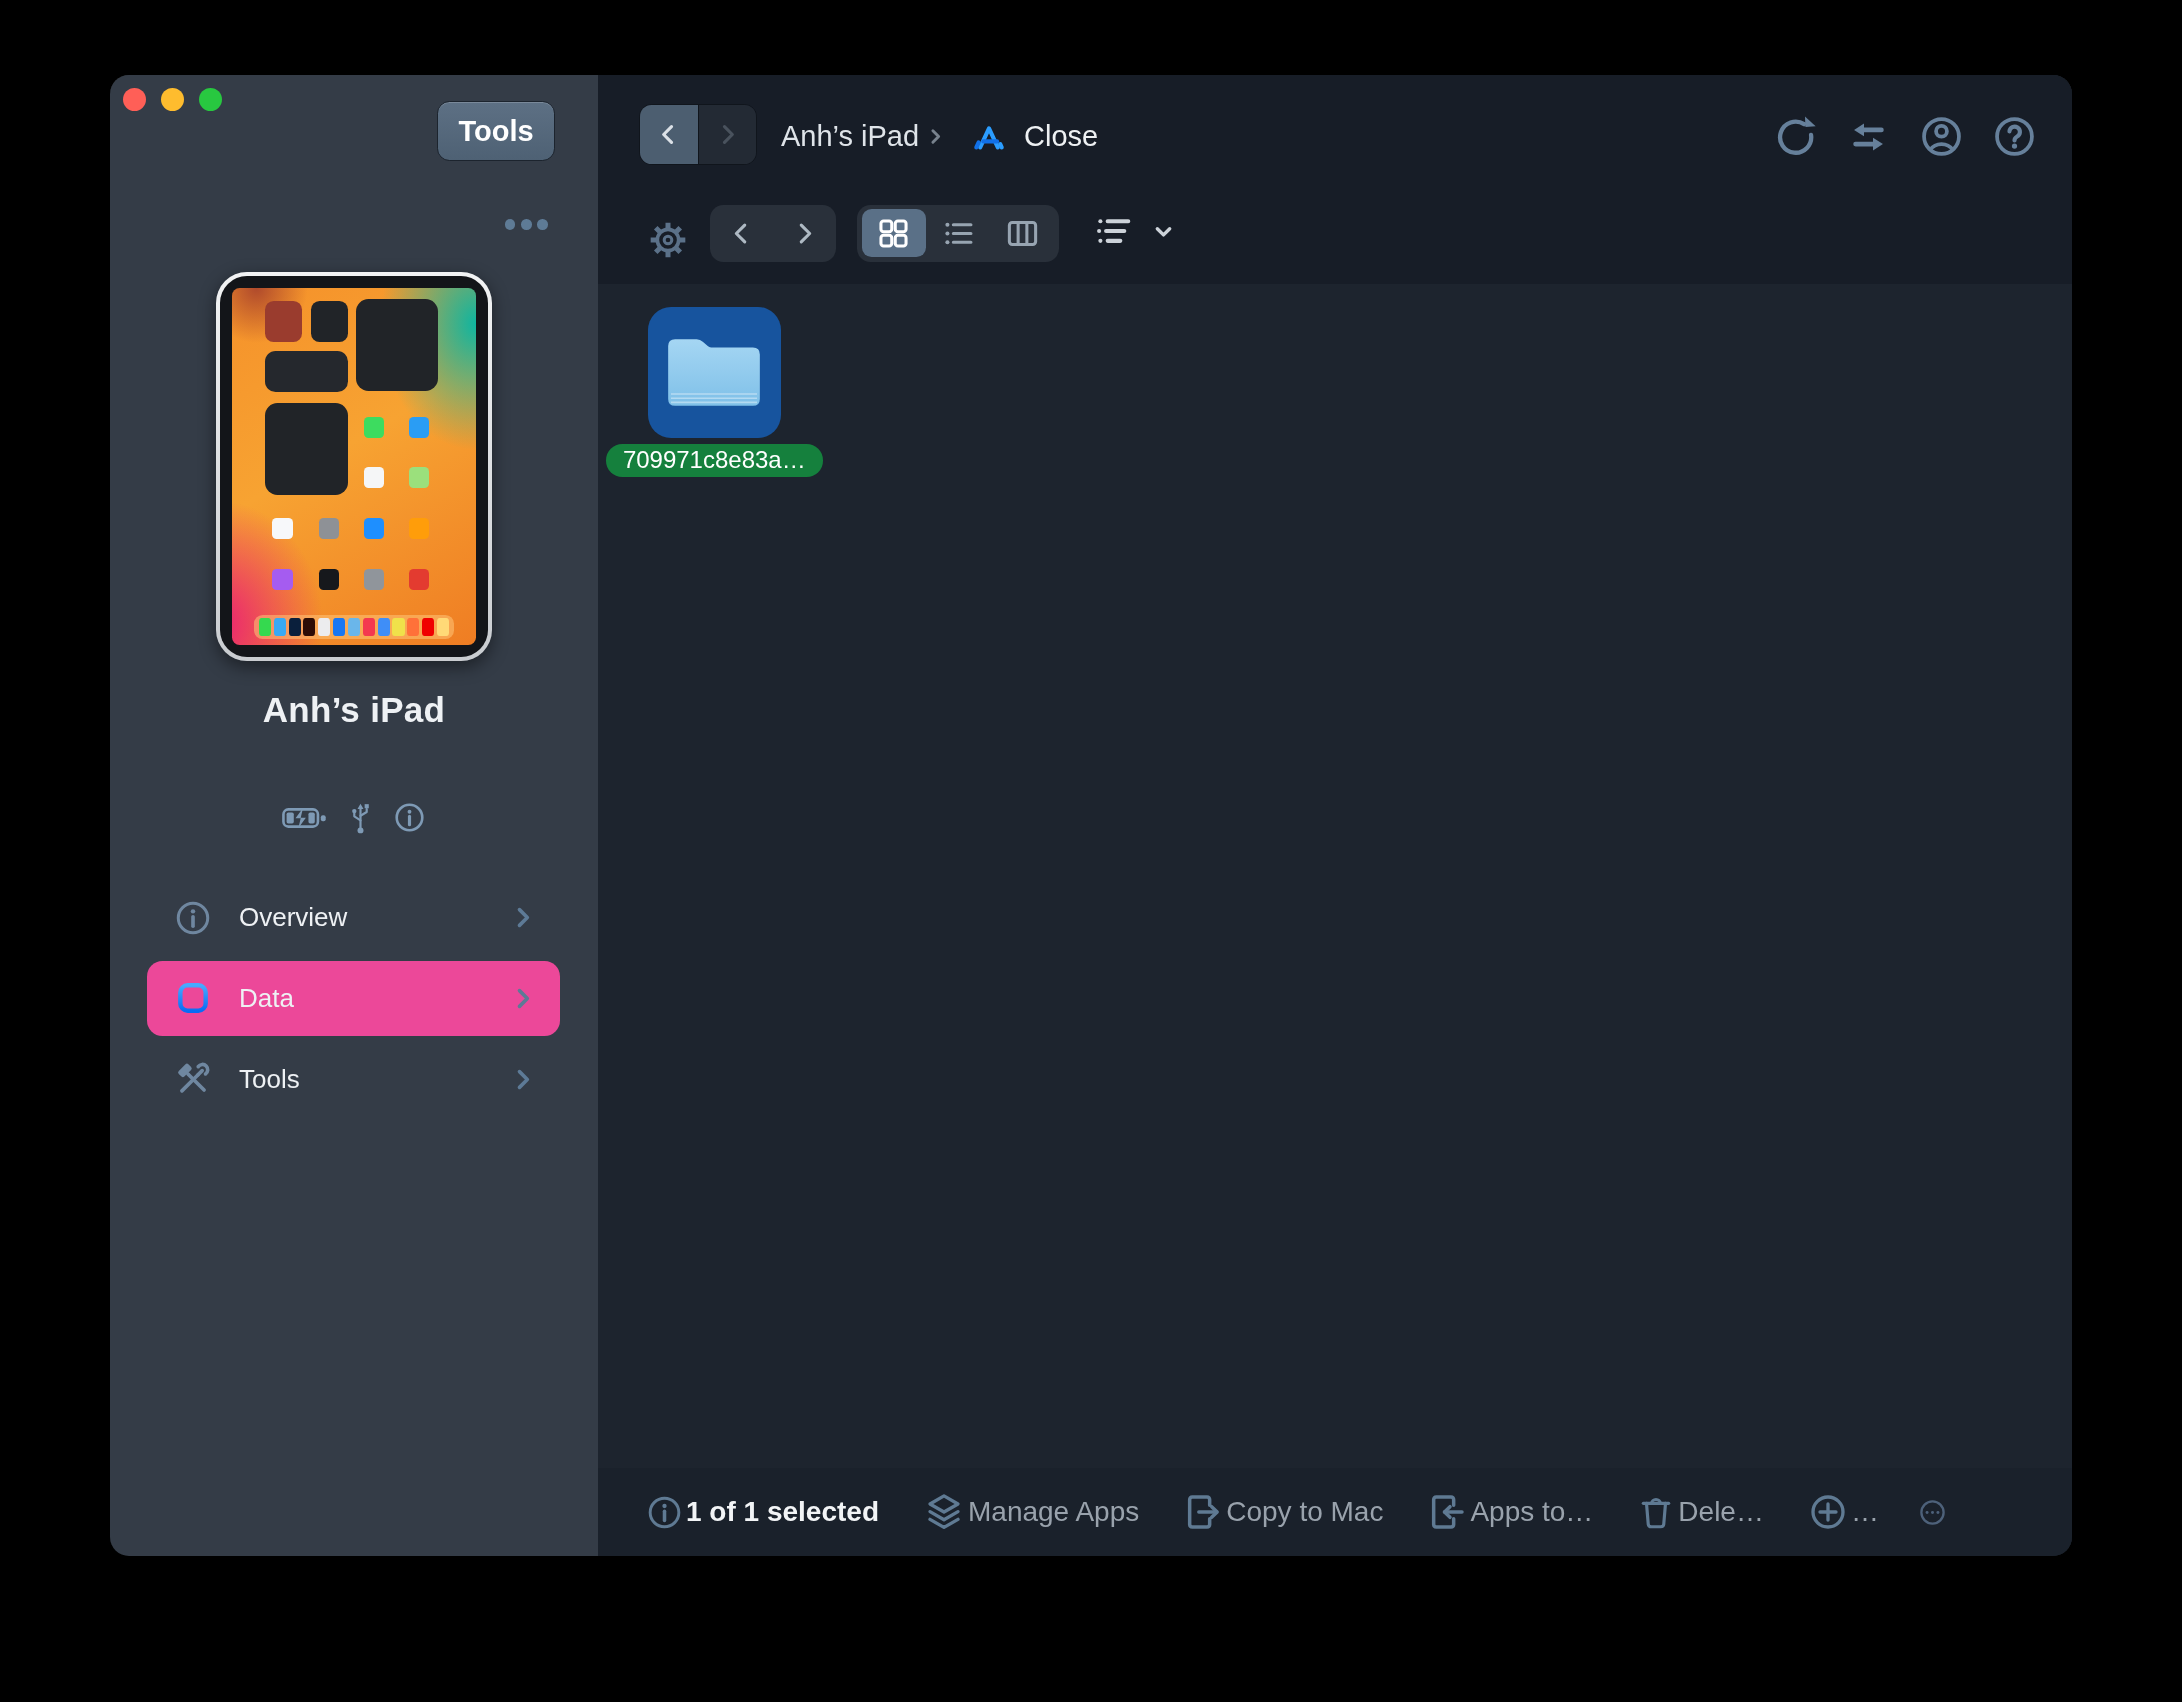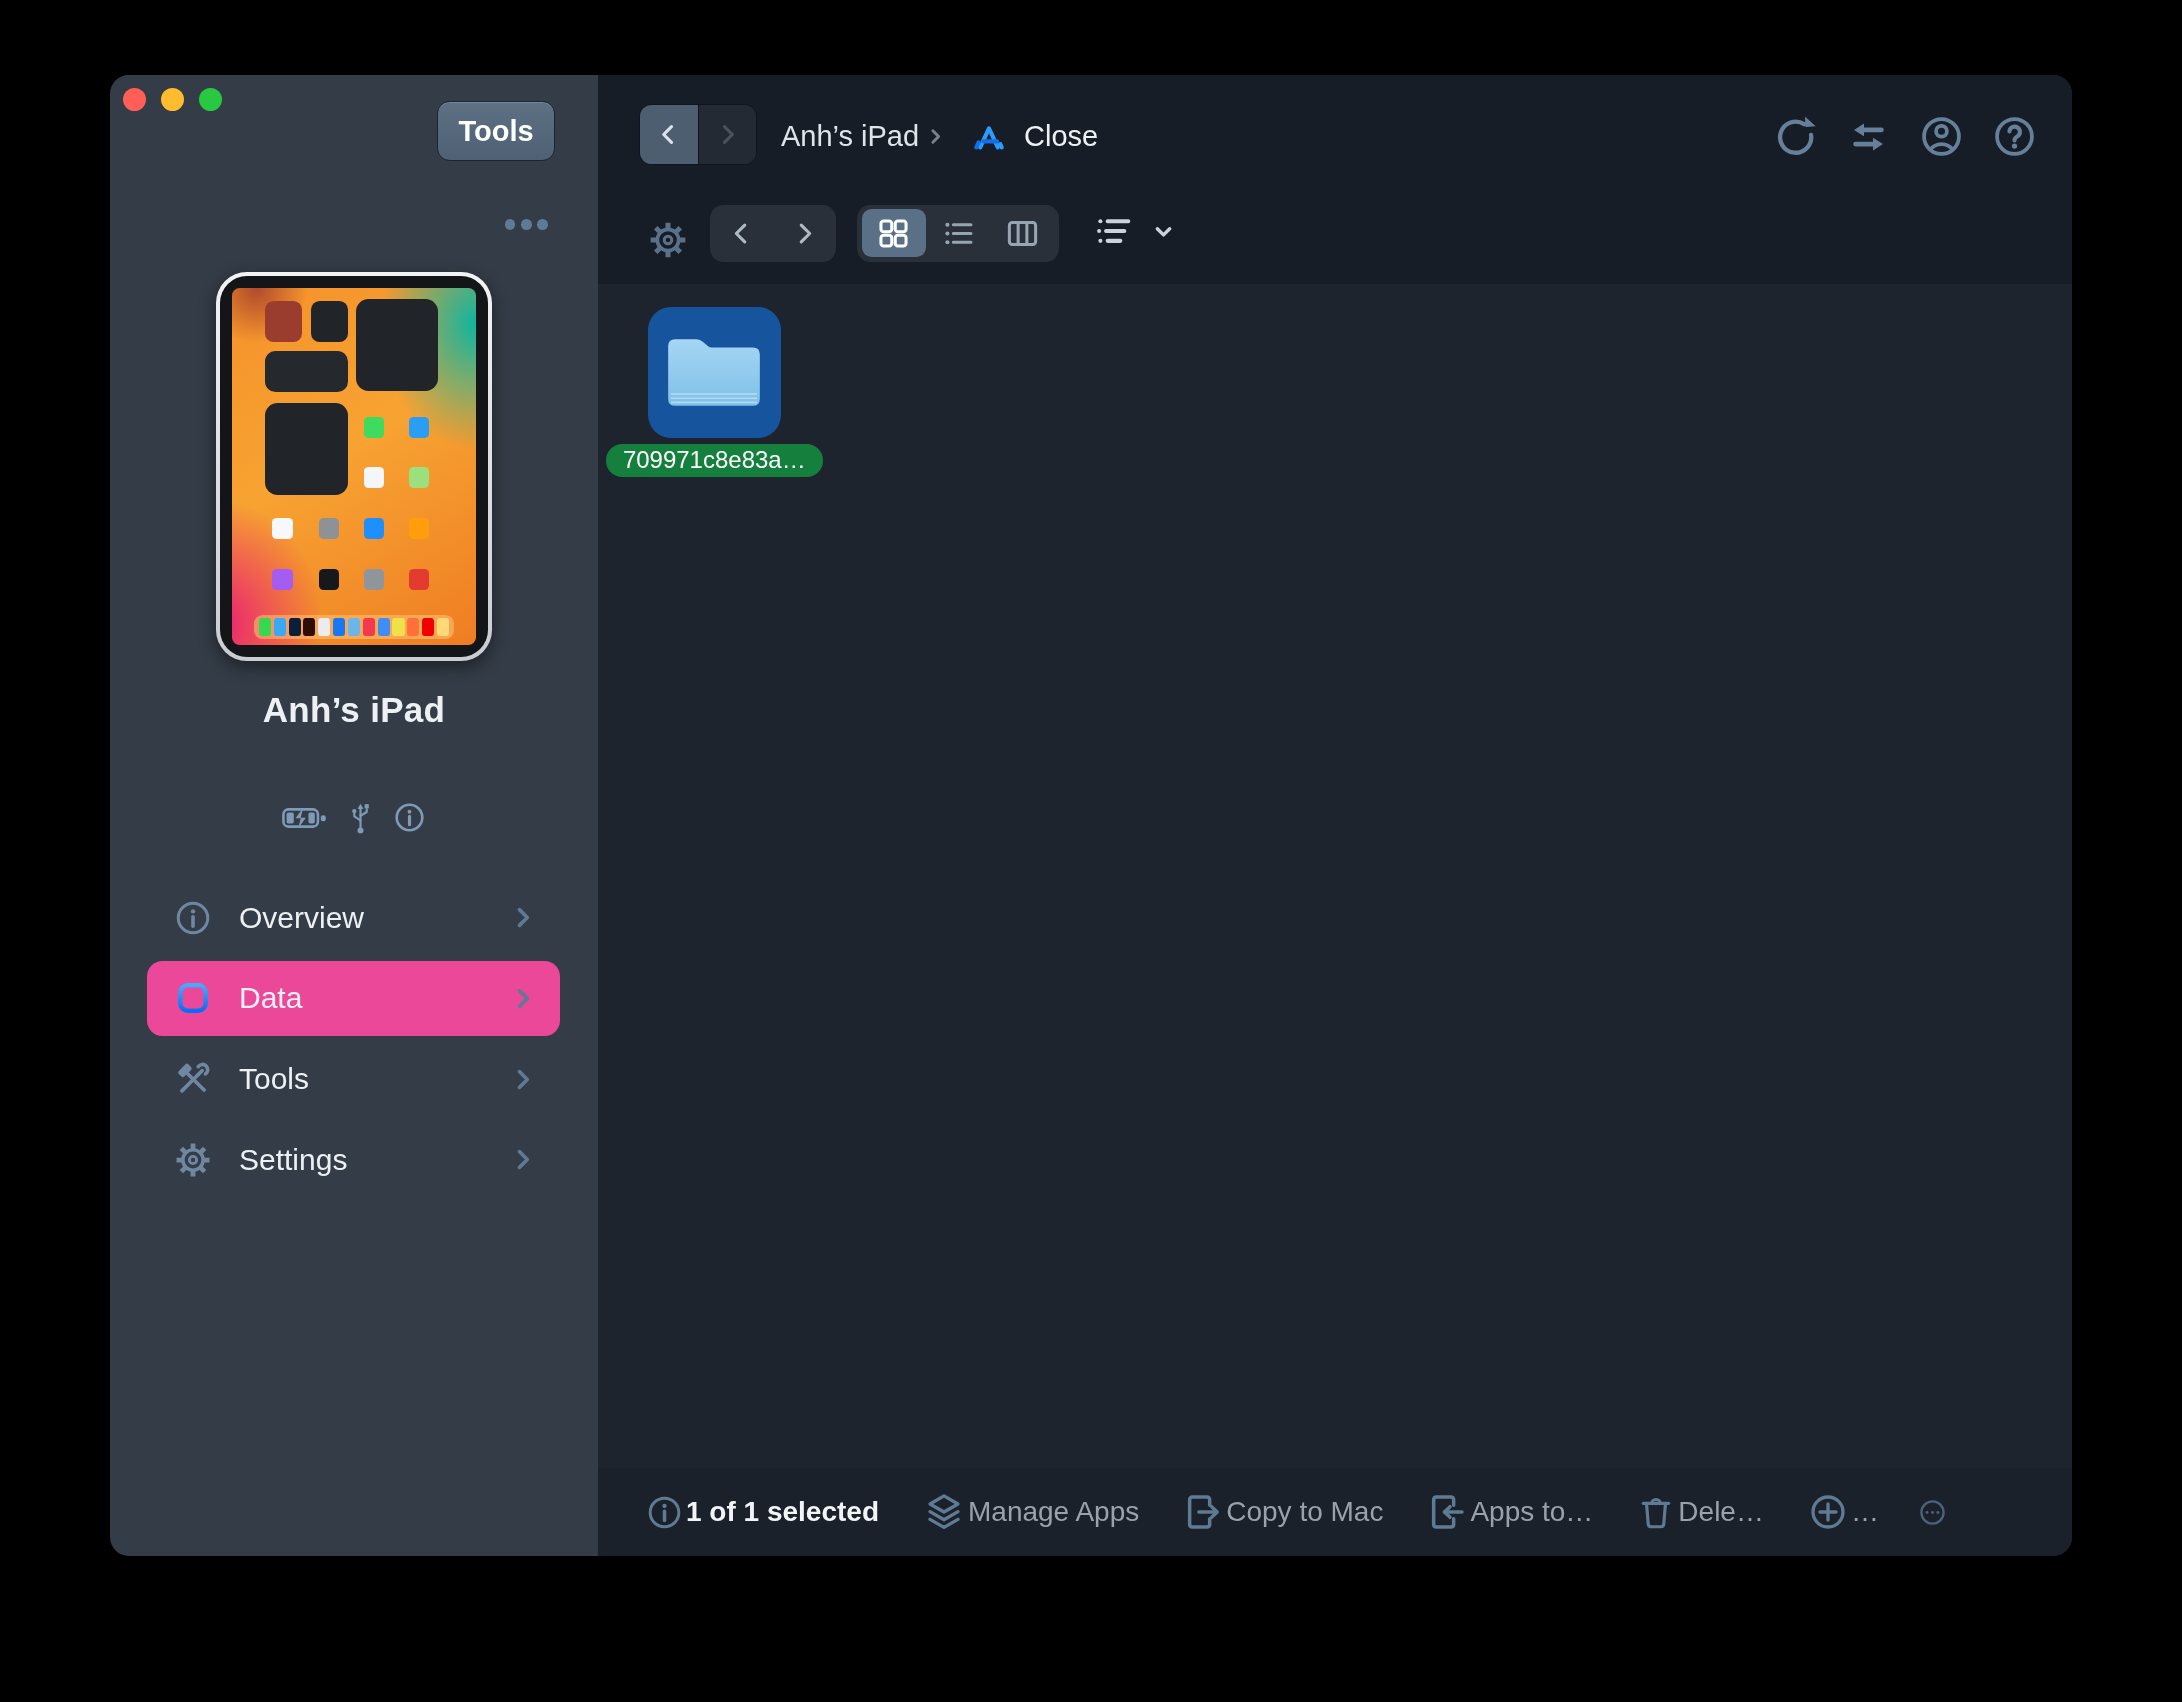--- a/index.html
+++ b/index.html
@@ -50,21 +50,21 @@
   .dev-sub { position:absolute; top:674px; left:0; width:100%; text-align:center;
     color:#6e7e8e; font-size:27px; }
   .dev-status { position:absolute; top:725px; left:0; width:100%; display:flex;
     justify-content:center; align-items:center; gap:21px; color:#7e9ab5; }
 
   .menu { position:absolute; top:805px; left:37px; width:413px; display:flex; flex-direction:column; gap:5.8px; }
   .menu-row { height:75px; border-radius:15.4px; display:flex; align-items:center;
     padding:0 23px 0 27px; color:#eef1f4; cursor:default; }
   .menu-row.selected { background:#ec4899; }
   .menu-row .mi { width:38px; height:38px; flex-shrink:0; color:#6f87a0; display:flex; align-items:center; justify-content:center; }
-  .menu-row .ml { font-size:30px; margin-left:27px; }
+  .menu-row .ml { font-size:26px; margin-left:27px; }
   .menu-row .chev { margin-left:auto; color:#5d7a96; }
 
   
   .main { flex:1; display:flex; flex-direction:column; background:#1d242e; min-width:0; }
   .header { height:209px; background:#171d27; position:relative; flex-shrink:0; }
 
   .bc-nav { position:absolute; left:41px; top:29px; width:118px; height:61px;
     border:1.9px solid #10151c; border-radius:12.5px; display:flex; overflow:hidden; }
   .bc-nav .seg { flex:1; display:flex; align-items:center; justify-content:center; }
   .bc-nav .seg.back { background:#4c5e70; color:#dbe1e7; border-right:1.9px solid #10151c; }
@@ -244,38 +244,20 @@
           </svg>
         </span>
         <span class="ml">Tools</span>
         <span class="chev">
           <svg width="29" height="29" viewBox="0 0 24 24" fill="none" stroke="currentColor" stroke-width="3" stroke-linecap="round" stroke-linejoin="round">
               <path d="M9.5 5.5 L16 12 l-6.5 6.5"></path>
             </svg>
         </span>
       </div>
 
-      <div class="menu-row">
-        <span class="mi">
-          <svg width="38" height="38" viewBox="0 0 24 24" fill="none" stroke="currentColor">
-            <circle cx="12" cy="12" r="6.4" stroke-width="2.2"></circle>
-            <circle cx="12" cy="12" r="2.3" stroke-width="1.8"></circle>
-            <g stroke-width="3" stroke-linecap="butt">
-              <path d="M12 1.6 V5 M12 19 v3.4 M1.6 12 H5 M19 12 h3.4"></path>
-              <path d="M4.65 4.65 L7.05 7.05 M16.95 16.95 l2.4 2.4 M19.35 4.65 l-2.4 2.4 M7.05 16.95 l-2.4 2.4"></path>
-            </g>
-          </svg>
-        </span>
-        <span class="ml">Settings</span>
-        <span class="chev">
-          <svg width="29" height="29" viewBox="0 0 24 24" fill="none" stroke="currentColor" stroke-width="3" stroke-linecap="round" stroke-linejoin="round">
-              <path d="M9.5 5.5 L16 12 l-6.5 6.5"></path>
-            </svg>
-        </span>
-      </div>
     </div>
   </div>
 
   <div class="main">
 
     <div class="header">
 
       <div class="bc-nav">
         <span class="seg back">
           <svg width="29" height="29" viewBox="0 0 24 24" fill="none" stroke="currentColor" stroke-width="2.6" stroke-linecap="round" stroke-linejoin="round">

